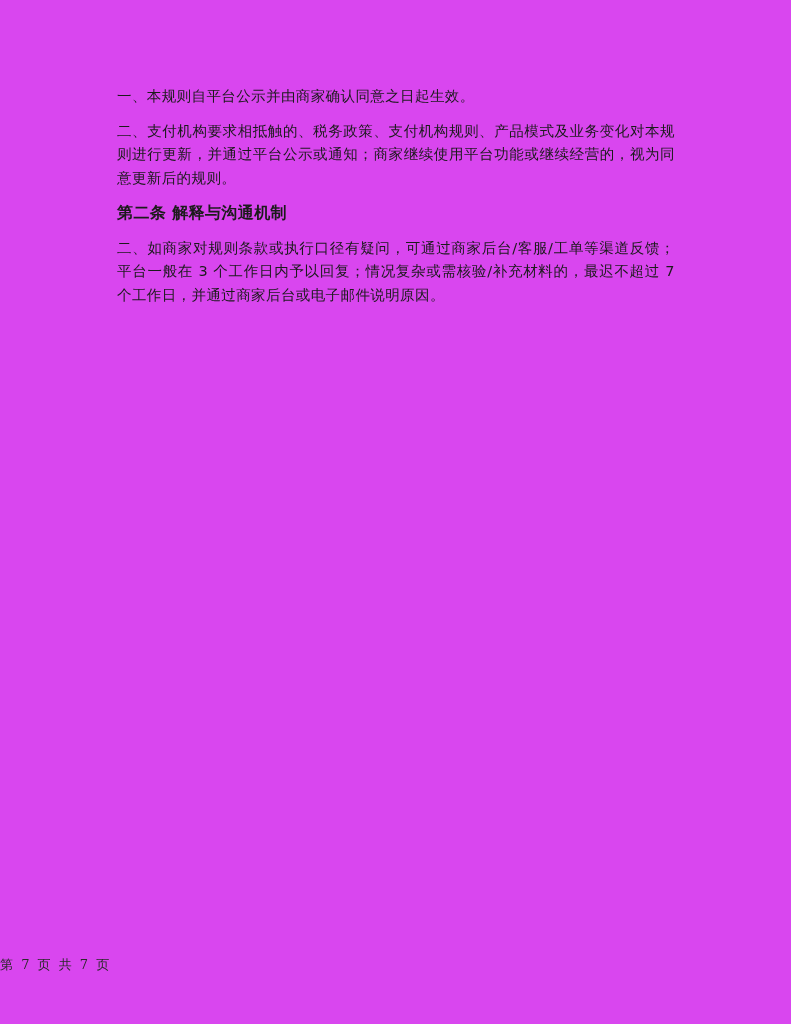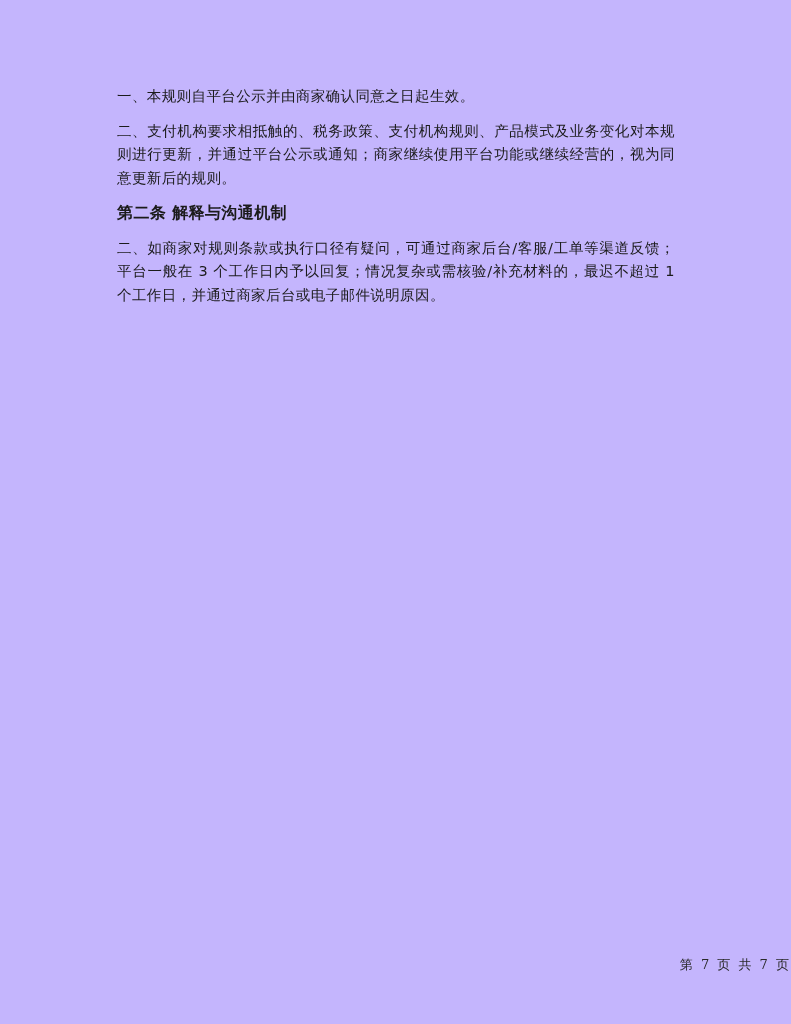--- a/index.html
+++ b/index.html
@@ -9,21 +9,21 @@
   body {
     width: 791px;
     height: 1024px;
     background: #ffffff;
     font-family: "DejaVu Sans", "Liberation Sans", sans-serif;
   }
   .page {
     position: relative;
     width: 791px;
     height: 1024px;
-    background: #c4b5fd;
+    background: #d946ef;
     overflow: hidden;
   }
   .content {
     position: absolute;
     top: 85px;
     left: 117px;
     width: 558px;
   }
   .para {
     margin: 0 0 11px 0;
@@ -41,35 +41,35 @@
     line-height: 23.5px;
     font-weight: bold;
     color: #1b1b1b;
     letter-spacing: 0.4px;
   }
   .footer {
     position: absolute;
     left: 0;
     right: 0;
     bottom: 50px;
-    text-align: right;
+    text-align: left;
   }
   .footer-text {
     font-family: "DejaVu Serif", "Liberation Serif", serif;
     font-size: 13px;
     color: #2a2a2a;
     letter-spacing: 2px;
   }
 </style>
 </head>
 <body>
 
 <div class="page">
   <main class="content">
     <p class="para">一、本规则自平台公示并由商家确认同意之日起生效。</p>
     <p class="para">二、支付机构要求相抵触的、税务政策、支付机构规则、产品模式及业务变化对本规则进行更新，并通过平台公示或通知；商家继续使用平台功能或继续经营的，视为同意更新后的规则。</p>
     <h2 class="heading">第二条 解释与沟通机制</h2>
-    <p class="para">二、如商家对规则条款或执行口径有疑问，可通过商家后台/客服/工单等渠道反馈；平台一般在 3 个工作日内予以回复；情况复杂或需核验/补充材料的，最迟不超过 1 个工作日，并通过商家后台或电子邮件说明原因。</p>
+    <p class="para">二、如商家对规则条款或执行口径有疑问，可通过商家后台/客服/工单等渠道反馈；平台一般在 3 个工作日内予以回复；情况复杂或需核验/补充材料的，最迟不超过 7 个工作日，并通过商家后台或电子邮件说明原因。</p>
   </main>
   <footer class="footer">
     <span class="footer-text">第 7 页 共 7 页</span>
   </footer>
 </div>
 
 </body></html>

